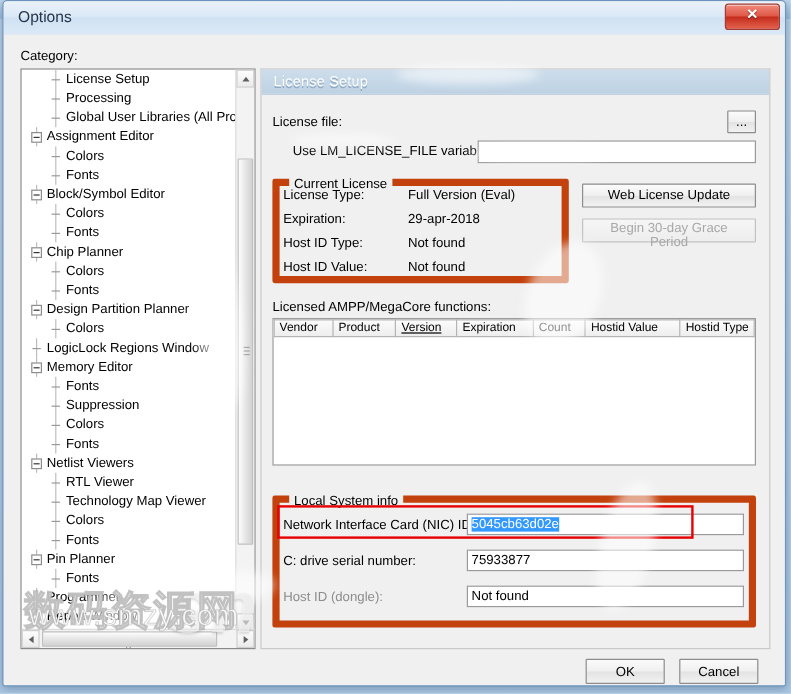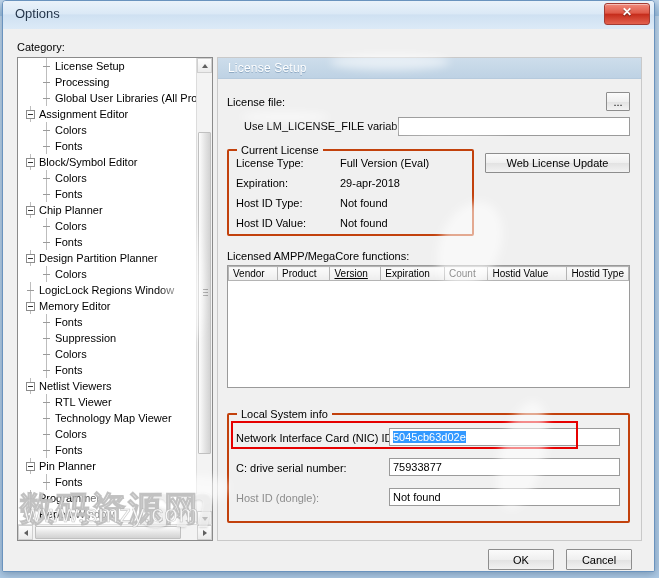--- a/index.html
+++ b/index.html
@@ -210,21 +210,21 @@
     font-size:11px; color:#000;
     font-family:"Liberation Sans", sans-serif;
     cursor:pointer;
     border-radius:1px;
   }
   .btn.disabled { color:#a8a8a8; border-color:#c2c2c2;
     background: linear-gradient(180deg,#f6f6f6,#ededed); }
 
   .group {
     position:absolute;
-    border:2px solid #c2410c;
+    border:6px solid #c2410c;
     border-radius:2px;
     box-sizing:border-box;
   }
   .group > .gtitle {
     position:absolute; left:8px; top:-7px;
     background:#f0f0f0; padding:0 4px; font-size:11px; color:#000;
   }
 
   .chk {
     position:absolute; width:12px;height:12px;
@@ -505,20 +505,21 @@
         <div class="lbl" style="position:absolute;left:18px;top:99px;">License Type:</div>
         <div class="lbl" style="position:absolute;left:122px;top:99px;">Full Version (Eval)</div>
         <div class="lbl" style="position:absolute;left:18px;top:119px;">Expiration:</div>
         <div class="lbl" style="position:absolute;left:122px;top:119px;">29-apr-2018</div>
         <div class="lbl" style="position:absolute;left:18px;top:139px;">Host ID Type:</div>
         <div class="lbl" style="position:absolute;left:122px;top:139px;">Not found</div>
         <div class="lbl" style="position:absolute;left:18px;top:159px;">Host ID Value:</div>
         <div class="lbl" style="position:absolute;left:122px;top:159px;">Not found</div>
 
         <button class="btn" style="position:absolute;left:267px;top:95px;width:145px;height:20px;">Web License Update</button>
+        <button class="btn disabled" style="position:absolute;left:267px;top:124px;width:145px;height:20px;">Begin 30-day Grace Period</button>
 
         <div class="lbl" style="position:absolute;left:9px;top:192px;">Licensed AMPP/MegaCore functions:</div>
         <div style="position:absolute;left:9px;top:207px;width:403px;height:123px;background:#fff;border:1px solid #9a9a9a;box-sizing:border-box;">
           <table class="grid" id="ampp-grid" style="left:0;top:0;width:100%;">
             <thead>
                 <tr id="ampp-head">
                   <th style="width: 46px;">Vendor</th>
                   <th style="width: 50px;">Product</th>
                   <th style="width: 48px; text-decoration: underline;">Version</th>
                   <th style="width: 62px;">Expiration</th>

